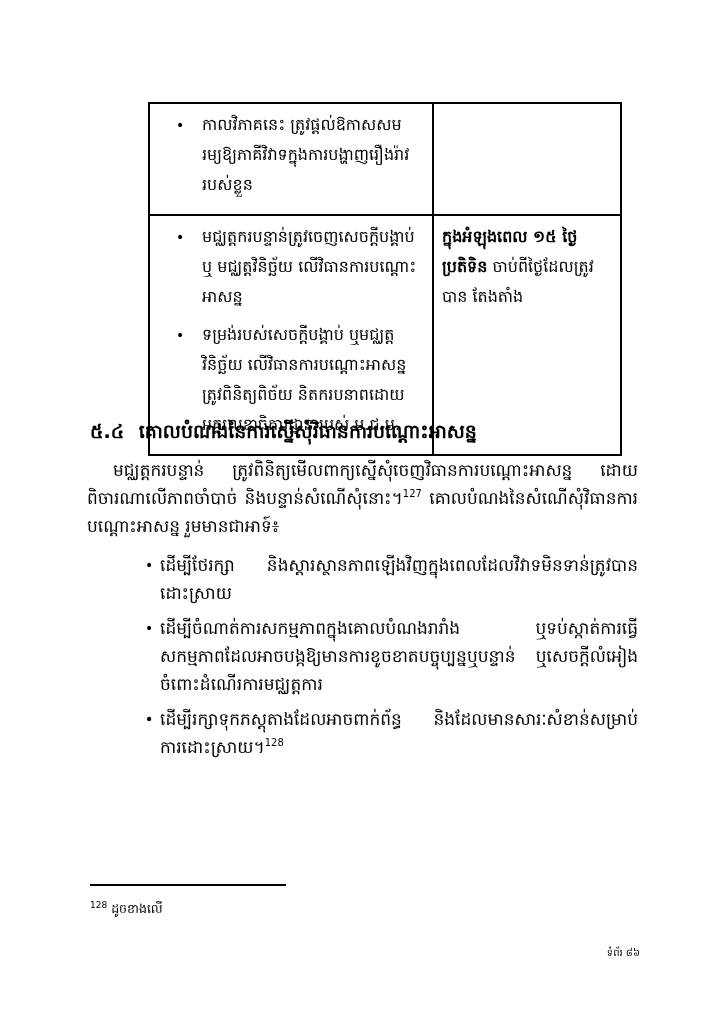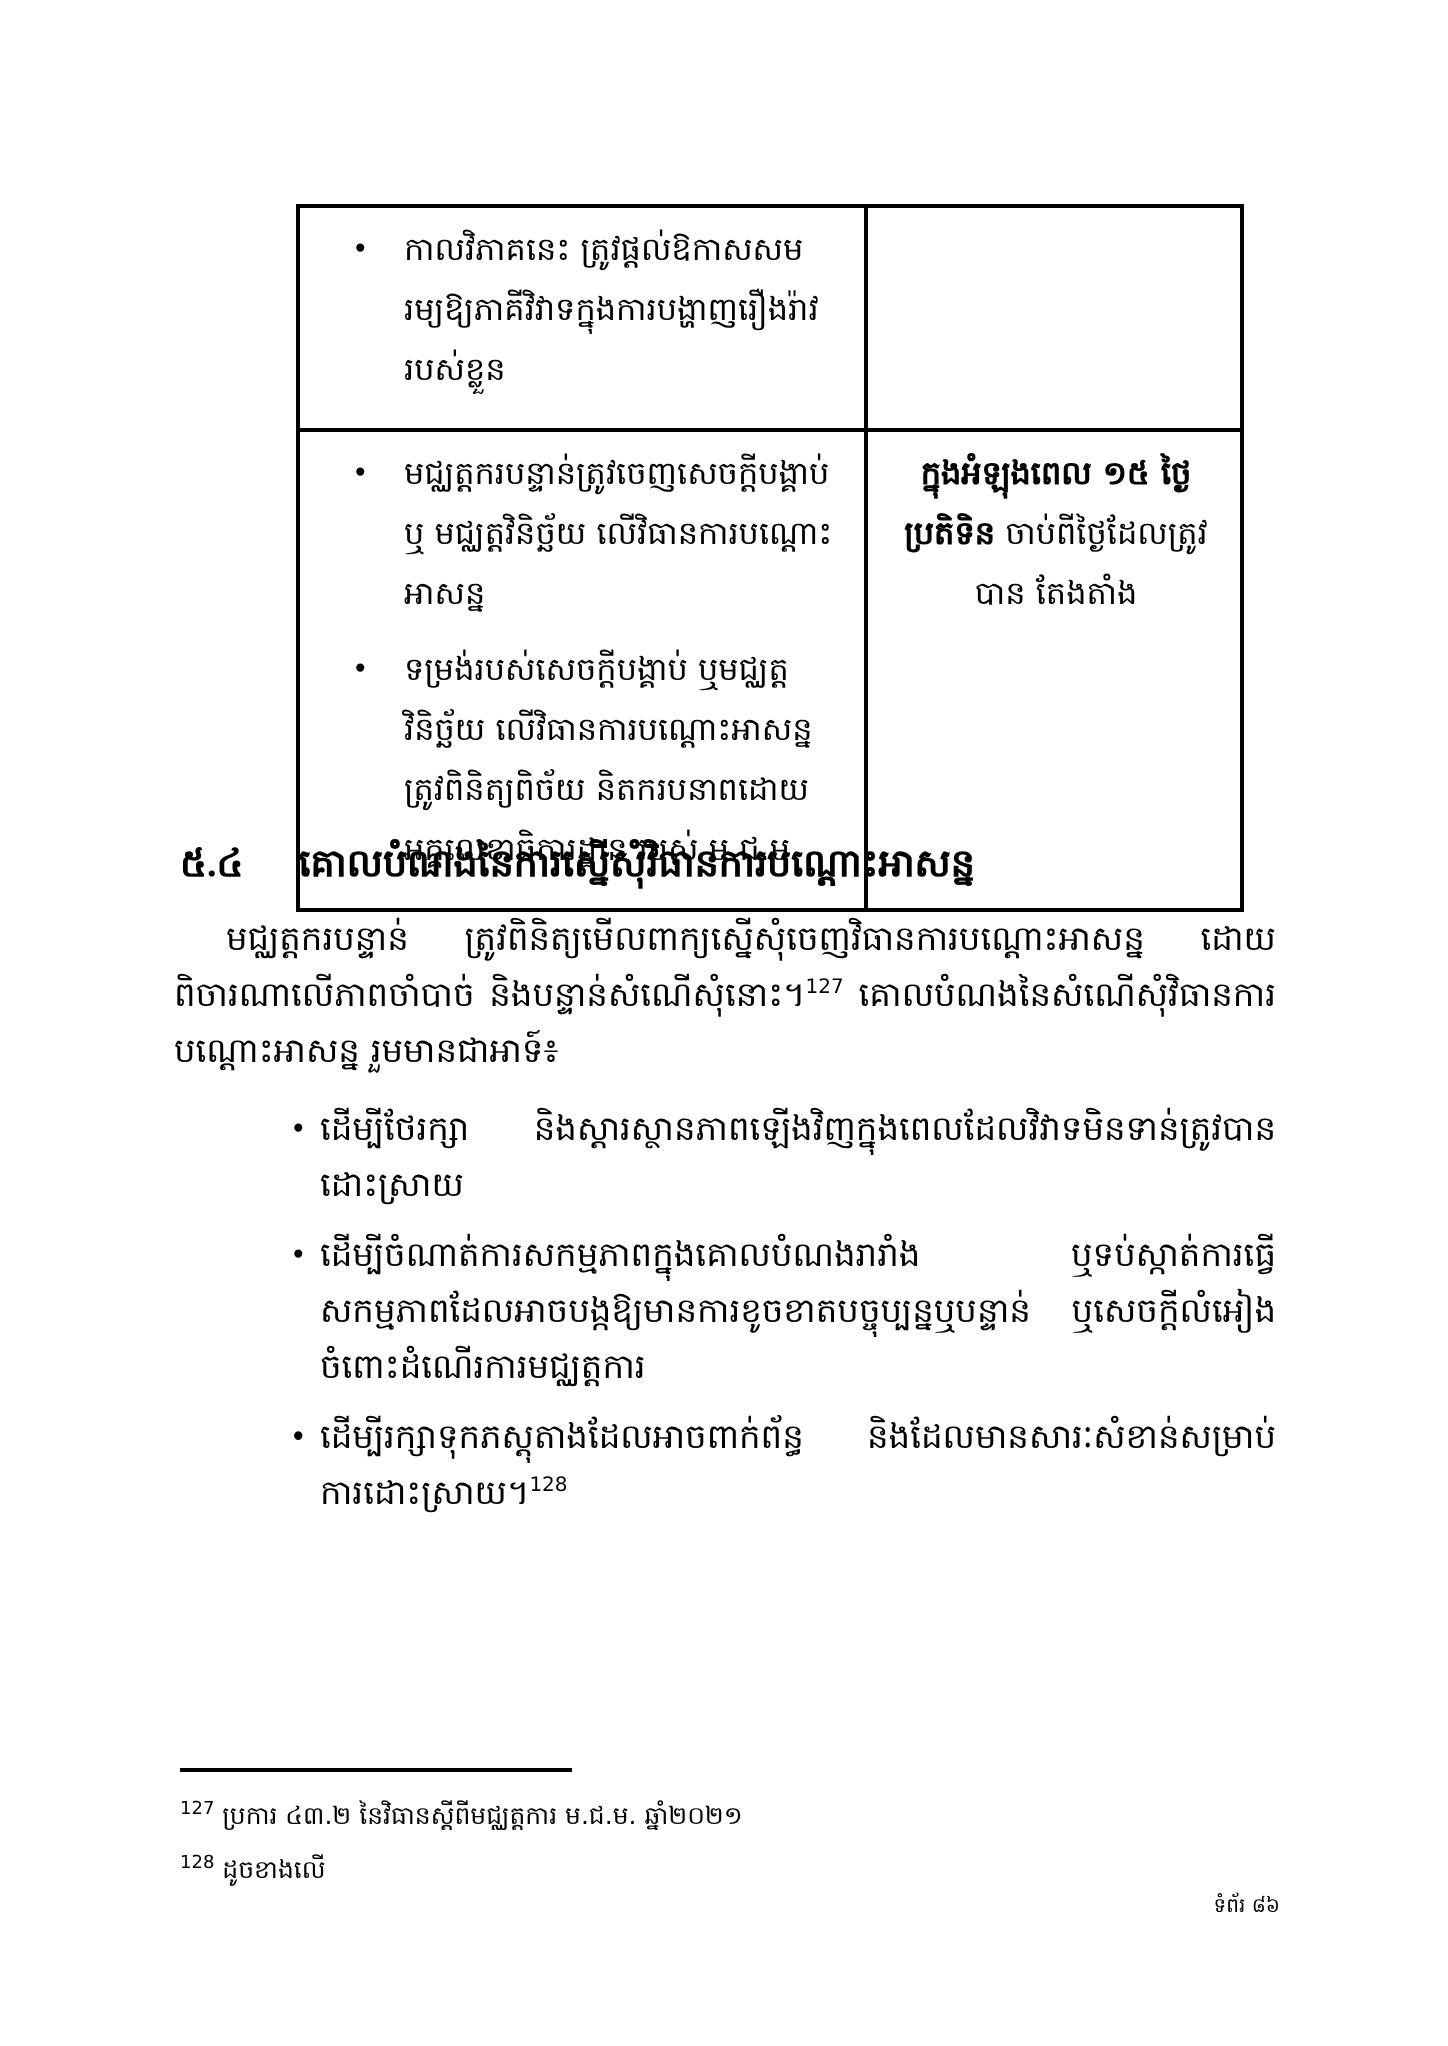--- a/index.html
+++ b/index.html
@@ -21,21 +21,21 @@
     position:absolute; left:148px; top:102px;
     width:472px;
     border-collapse:collapse; table-layout:fixed;
     font-size:16px; line-height:30px;
   }
   .doc-table td {
     border:2px solid #000;
     vertical-align:top;
     padding:6px 6px 6px 18px;
   }
-  .doc-table td.cell-right { padding:6px 6px 6px 8px;text-align:center; }
+  .doc-table td.cell-right { padding:6px 6px 6px 8px; }
   .row-1 td { height:90px; }
   .row-2 td { height:215px; }
   .tbl-list { list-style:none; }
   .tbl-list li {
     position:relative;
     padding-left:34px;
     margin-bottom:8px;
     text-align:left;
   }
   .marker {
@@ -43,21 +43,21 @@
     font-size:14px;
   }
   .cell-right .bold-lead { font-weight:bold; }
 
   
   .heading {
     position:absolute; left:90px; top:419px;
     font-size:19px; font-weight:bold;
     white-space:nowrap;
   }
-  .h-num { margin-right:21px;font-family:Liberation Serif, serif; }
+  .h-num { margin-right:8px; }
 
   
   .content {
     position:absolute; left:87px; top:456px;
     width:551px;
     font-size:17px; line-height:28px;
   }
   .para {
     text-align:justify;
     text-indent:26px;
@@ -165,24 +165,20 @@
       <li>
         <span class="marker">•</span>
         <span>ដើម្បីរក្សាទុកភស្តុតាងដែលអាចពាក់ព័ន្ធ និងដែលមានសារៈសំខាន់សម្រាប់ ការដោះស្រាយ។</span><sup class="fnref">128</sup>
       </li>
     </ul>
   </div>
 
   <div class="footnotes">
     <div class="fn-rule"></div>
     <div class="fn">
-      <sup>127</sup>
-      <span>ប្រការ ៤៣.២ នៃវិធានស្តីពីមជ្ឈត្តការ ម.ជ.ម. ឆ្នាំ២០២១</span>
-    </div>
-    <div class="fn">
       <sup>128</sup>
       <span>ដូចខាងលើ</span>
     </div>
   </div>
 
   <div class="page-number">ទំព័រ ៨៦</div>
 
 </div>
 
 </body></html>

